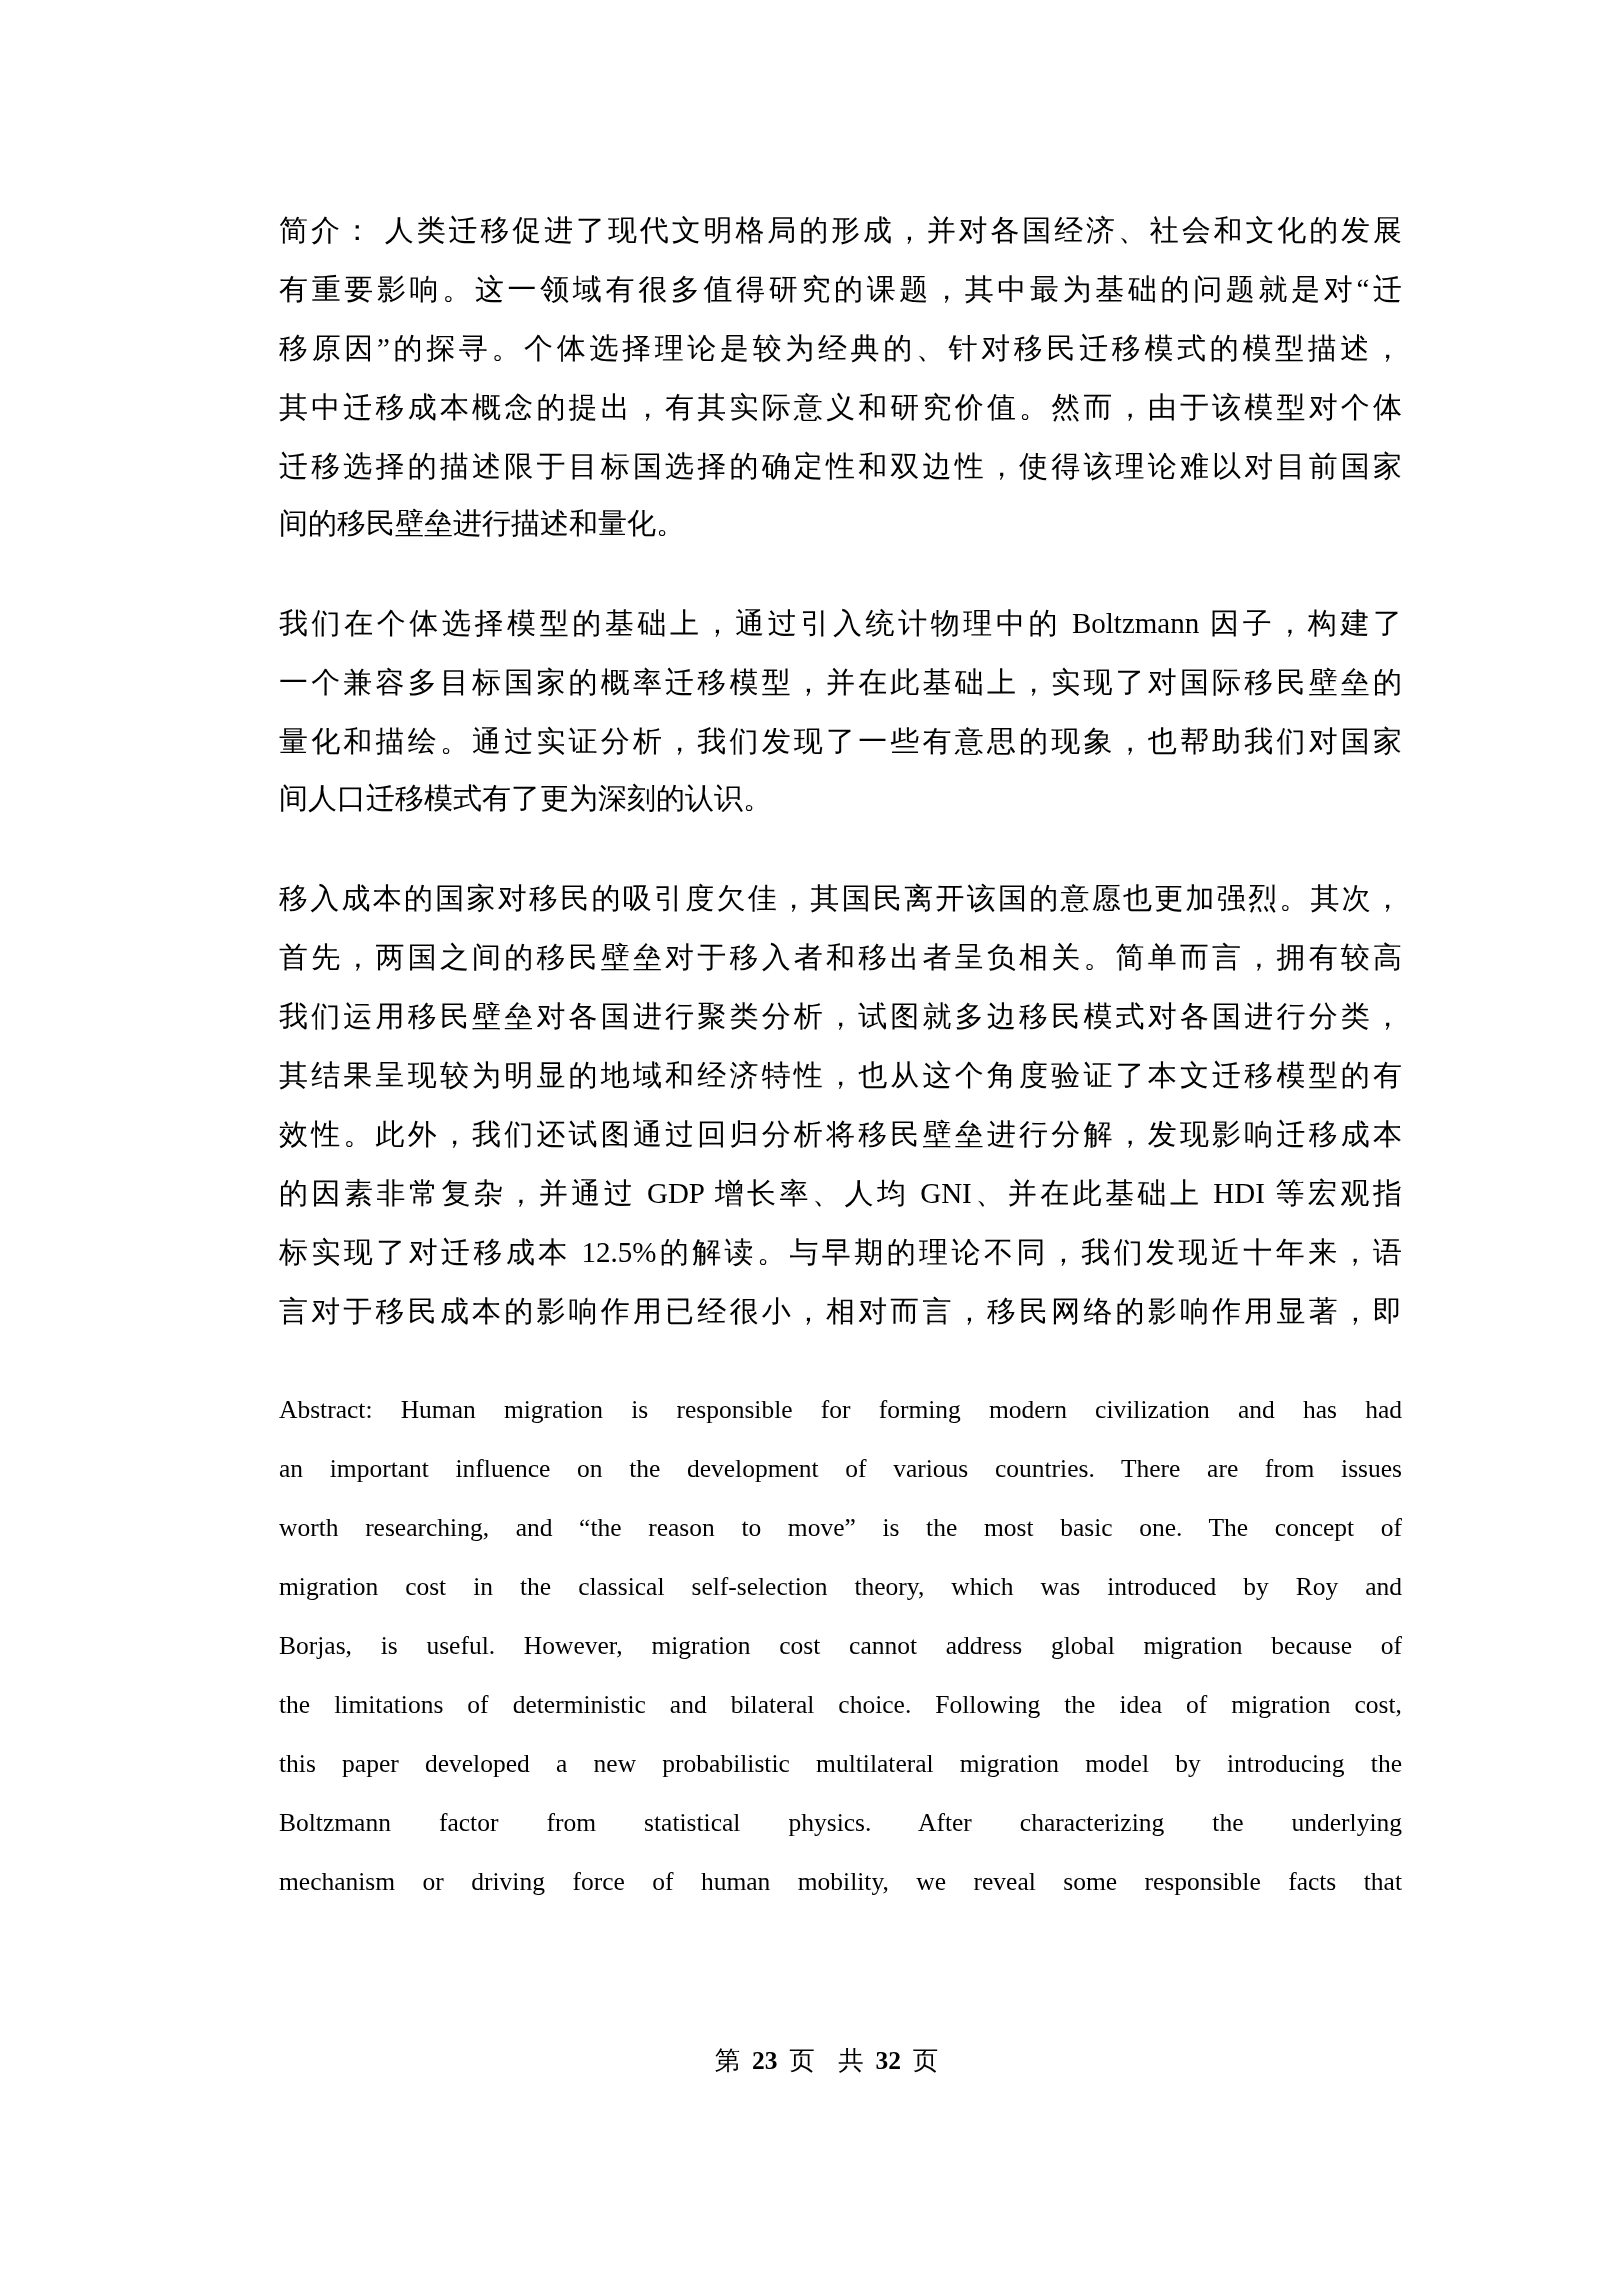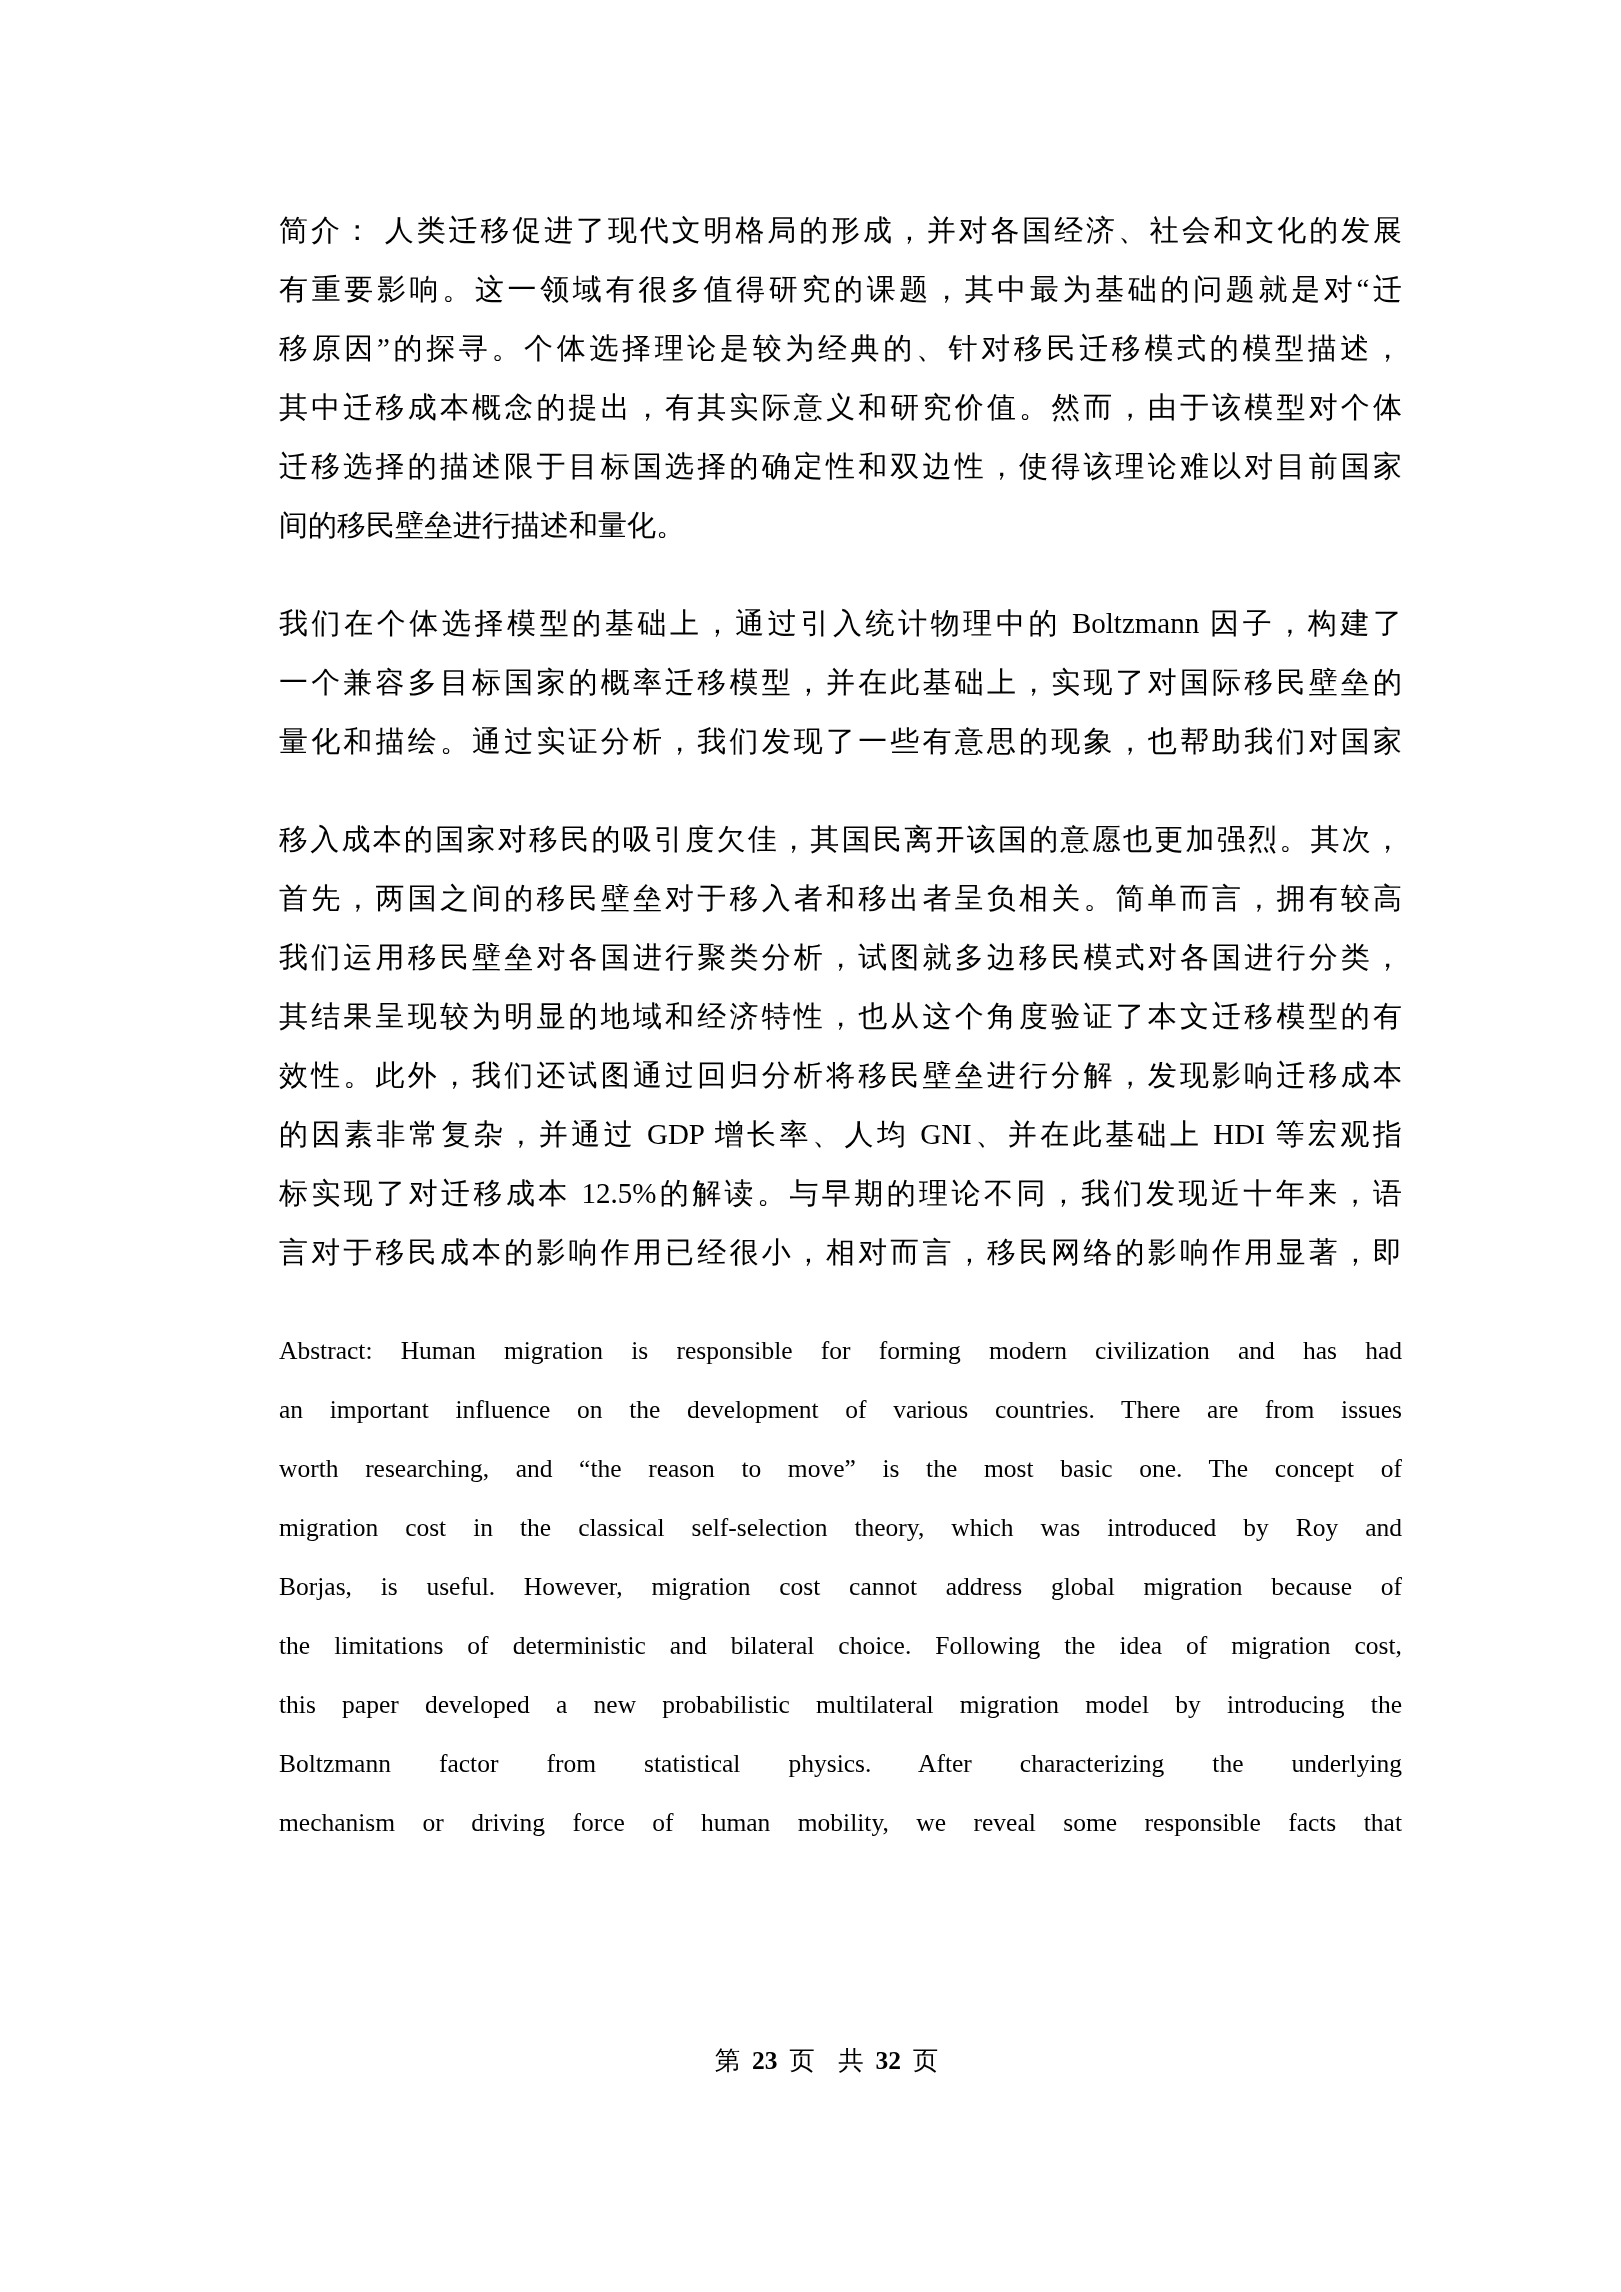--- a/index.html
+++ b/index.html
@@ -25,20 +25,21 @@
     line-height: 59px;
     height: 59px;
     text-align: justify;
     text-align-last: justify;
     overflow: hidden;
     white-space: normal;
   }
   .line.para-end {
     text-align: center;
     text-align-last: left;
+    font-family: Liberation Mono, monospace;
   }
   .page-footer {
     position: absolute;
     top: 2041px;
     left: 0;
     width: 100%;
     text-align: center;
     font-size: 25.5px;
     line-height: 39px;
     margin-left: 16px;
@@ -58,20 +59,21 @@
     <div class="line">移原因”的探寻。个体选择理论是较为经典的、针对移民迁移模式的模型描述，</div>
     <div class="line">其中迁移成本概念的提出，有其实际意义和研究价值。然而，由于该模型对个体</div>
     <div class="line">迁移选择的描述限于目标国选择的确定性和双边性，使得该理论难以对目前国家</div>
     <div class="line para-end">间的移民壁垒进行描述和量化。</div>
   </div>
 
   <div class="para zh">
     <div class="line">我们在个体选择模型的基础上，通过引入统计物理中的 Boltzmann 因子，构建了</div>
     <div class="line">一个兼容多目标国家的概率迁移模型，并在此基础上，实现了对国际移民壁垒的</div>
     <div class="line">量化和描绘。通过实证分析，我们发现了一些有意思的现象，也帮助我们对国家</div>
+    <div class="line para-end">间人口迁移模式有了更为深刻的认识。</div>
   </div>
 
   <div class="para zh">
     <div class="line">移入成本的国家对移民的吸引度欠佳，其国民离开该国的意愿也更加强烈。其次，</div>
     <div class="line">首先，两国之间的移民壁垒对于移入者和移出者呈负相关。简单而言，拥有较高</div>
     <div class="line">我们运用移民壁垒对各国进行聚类分析，试图就多边移民模式对各国进行分类，</div>
     <div class="line">其结果呈现较为明显的地域和经济特性，也从这个角度验证了本文迁移模型的有</div>
     <div class="line">效性。此外，我们还试图通过回归分析将移民壁垒进行分解，发现影响迁移成本</div>
     <div class="line">的因素非常复杂，并通过 GDP 增长率、人均 GNI、并在此基础上 HDI 等宏观指</div>
     <div class="line">标实现了对迁移成本 12.5%的解读。与早期的理论不同，我们发现近十年来，语</div>

